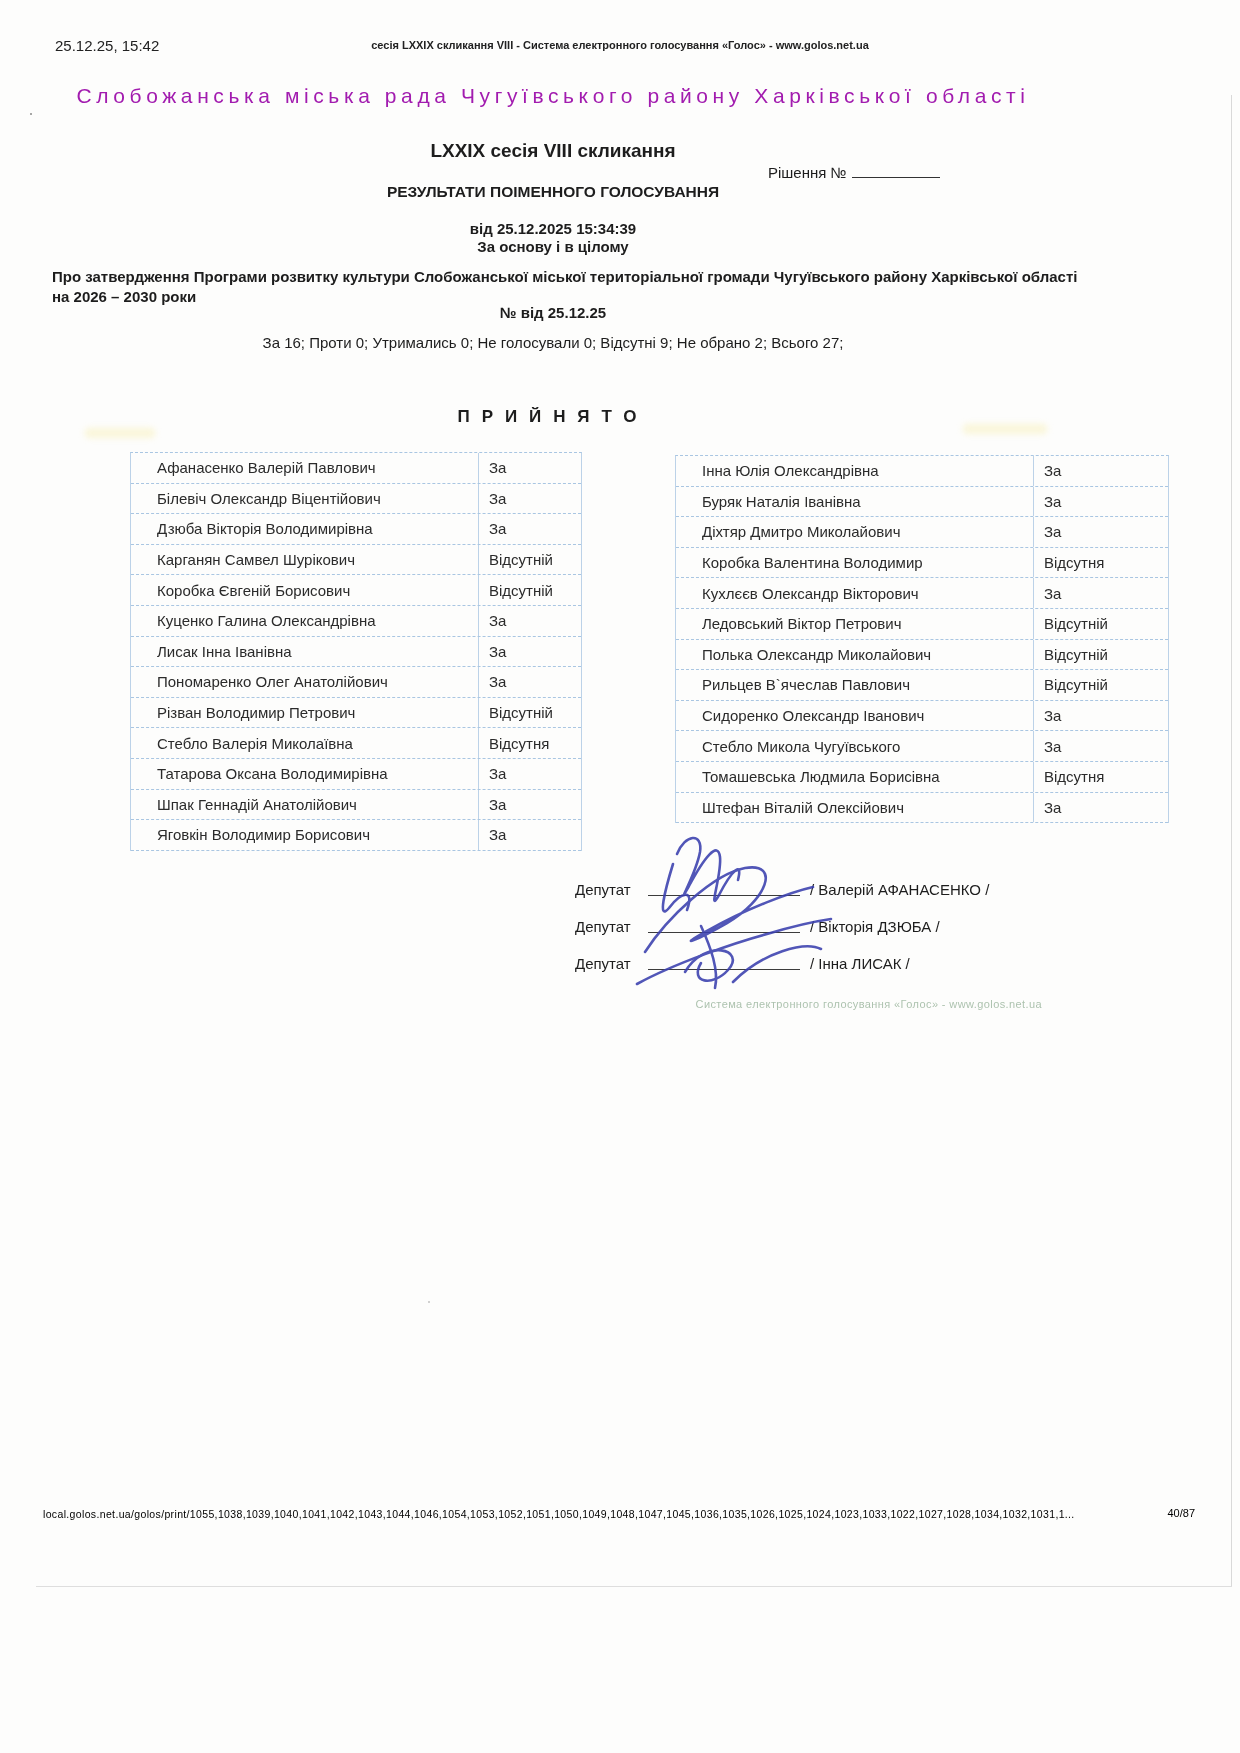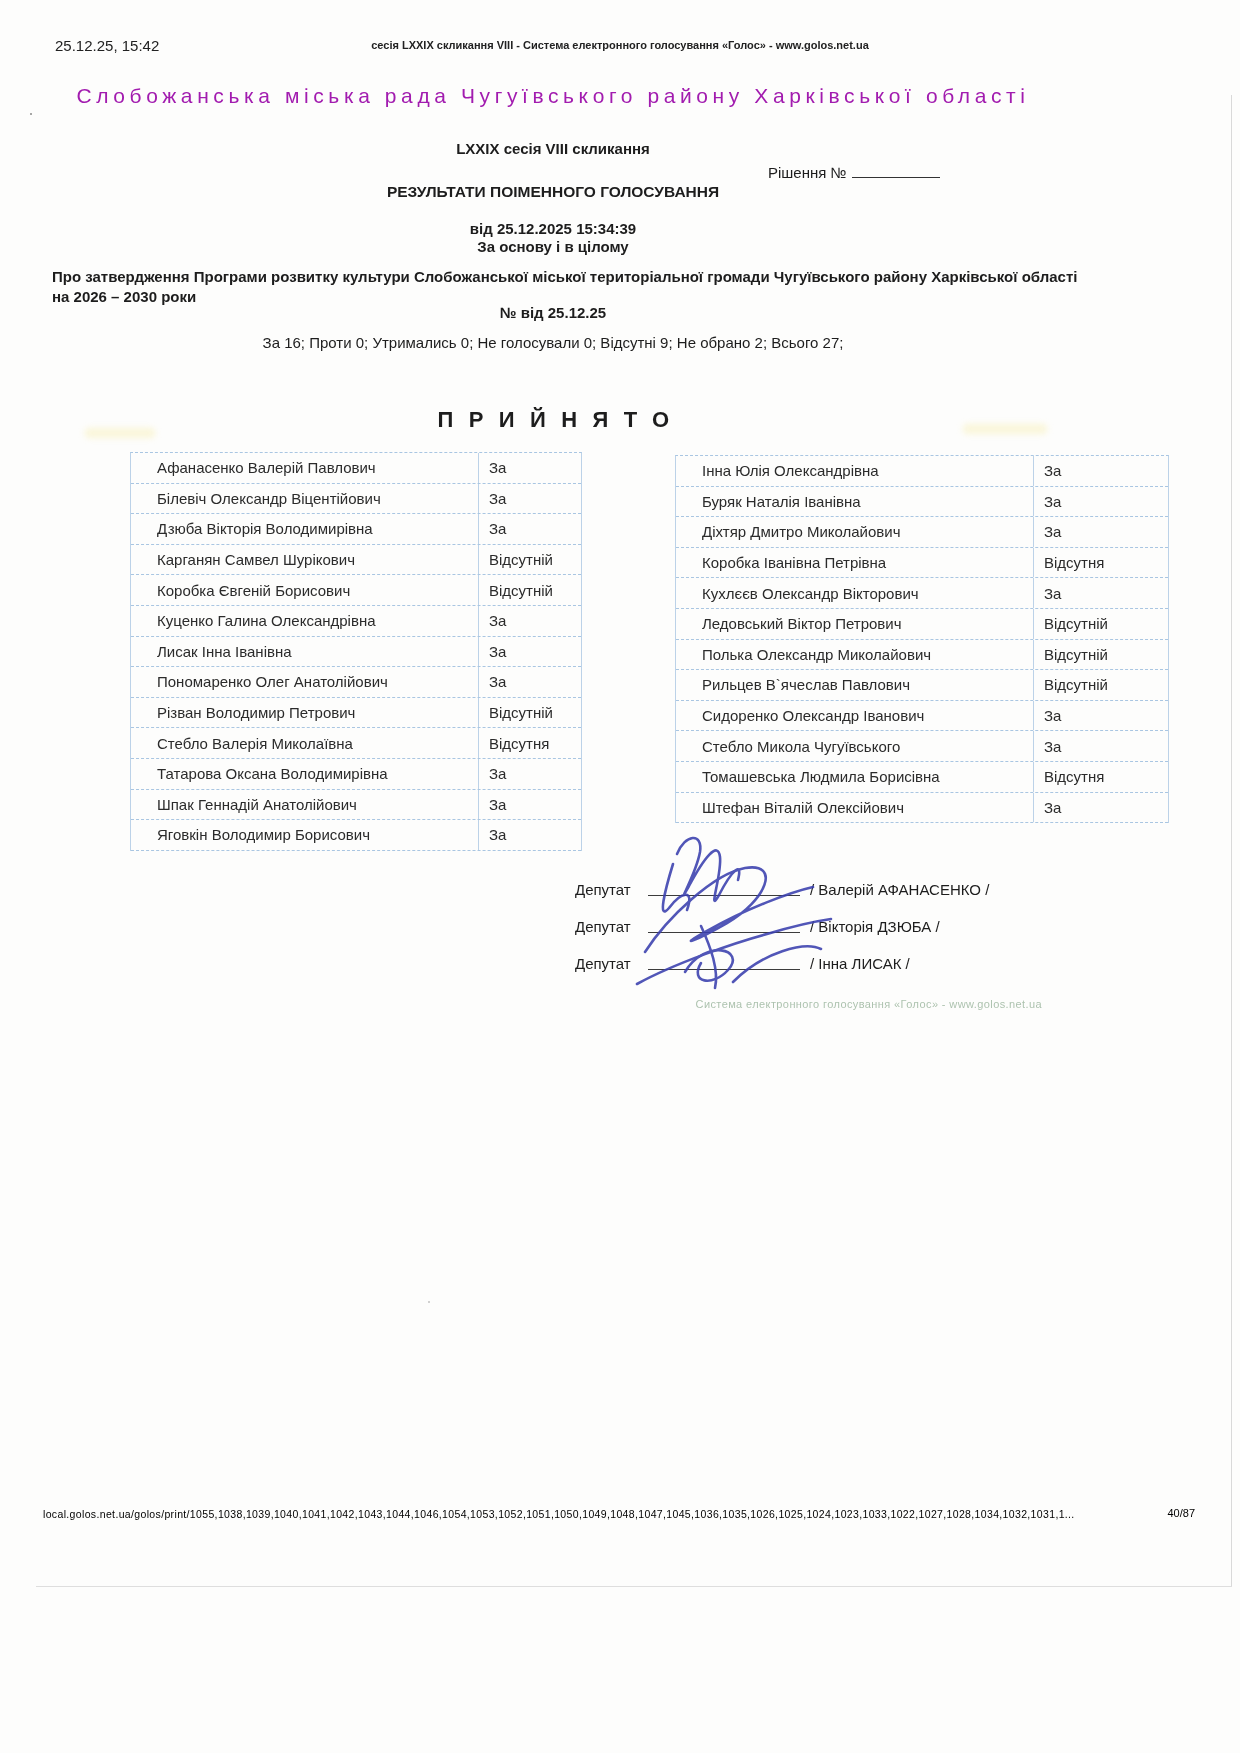--- a/index.html
+++ b/index.html
@@ -5,30 +5,30 @@
   html,body{margin:0;padding:0;background:#ffffff;}
   .page{
     position:relative;width:1240px;height:1753px;background:#fdfdfc;overflow:hidden;
     font-family:"Liberation Sans","DejaVu Sans",sans-serif;color:#1d1d1d;
   }
   .abs{position:absolute;}
   .ctr{left:0;width:1106px;text-align:center;}
   .print-ts{left:55px;top:37px;font-size:15px;color:#222;}
   .print-hd{left:0;top:39px;width:1240px;text-align:center;font-size:11px;color:#222;font-weight:bold;}
   .council{top:84px;font-size:21px;letter-spacing:4.6px;color:#a21caf;}
-  .session{top:140px;font-size:15px;font-weight:bold;}
+  .session{top:140px;font-size:19px;font-weight:bold;}
   .decision{left:768px;top:164px;font-size:15px;}
   .blank-line{display:inline-block;width:88px;height:13px;border-bottom:1.4px solid #333;margin-left:5px;vertical-align:baseline;}
   .results{top:183px;font-size:15.5px;font-weight:bold;}
   .vote-dt{top:220px;font-size:15px;font-weight:bold;}
   .vote-mode{top:238px;font-size:15px;font-weight:bold;}
   .subject{left:40px;top:267px;width:1030px;text-align:left;font-size:15px;font-weight:bold;line-height:20px;margin-left:12px;}
   .subject-num{top:304px;font-size:15px;font-weight:bold;}
   .totals{top:334px;font-size:15px;}
-  .outcome{top:407px;width:1098px;left:12px;text-align:center;font-size:22px;font-weight:bold;letter-spacing:0.7em;}
+  .outcome{top:407px;width:1098px;left:4px;text-align:center;font-size:17px;font-weight:bold;letter-spacing:0.7em;}
   .vtable{border:1px solid #bcd2e8;border-top:1px dashed #a9c6e2;border-bottom:none;font-size:15px;color:#2b2b2b;background:transparent;}
   .vtable .vrow{display:flex;height:29.6px;border-bottom:1px dashed #a9c6e2;align-items:center;}
   .vtable .name{box-sizing:border-box;border-right:1px solid #bcd2e8;padding-left:26px;height:100%;display:flex;align-items:center;white-space:nowrap;overflow:hidden;}
   .vtable .vote{padding-left:10px;white-space:nowrap;}
   .table-left{left:130px;top:452px;width:450px;}
   .table-left .name{flex:0 0 348px;}
   .table-right{left:675px;top:455px;width:492px;}
   .table-right .name{flex:0 0 358px;}
   .sig-row{left:8px;width:996px;height:24px;}
   .sig-label{position:absolute;left:567px;bottom:0;font-size:15px;}
@@ -133,21 +133,21 @@
     </div>
       <div class="vrow">
       <div class="name">Буряк Наталія Іванівна</div>
       <div class="vote">За</div>
     </div>
       <div class="vrow">
       <div class="name">Діхтяр Дмитро Миколайович</div>
       <div class="vote">За</div>
     </div>
       <div class="vrow">
-      <div class="name">Коробка Іванівна Петрівна</div>
+      <div class="name">Коробка Валентина Володимир</div>
       <div class="vote">Відсутня</div>
     </div>
       <div class="vrow">
       <div class="name">Кухлєєв Олександр Вікторович</div>
       <div class="vote">За</div>
     </div>
       <div class="vrow">
       <div class="name">Ледовський Віктор Петрович</div>
       <div class="vote">Відсутній</div>
     </div>

